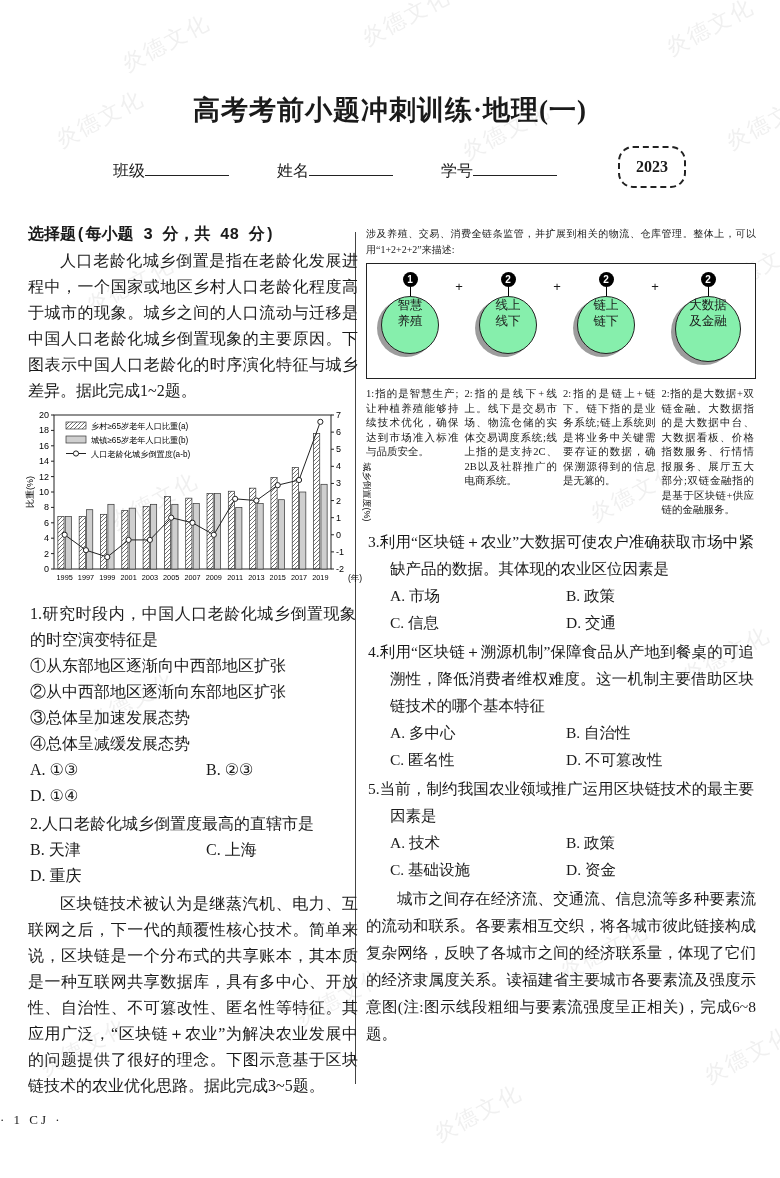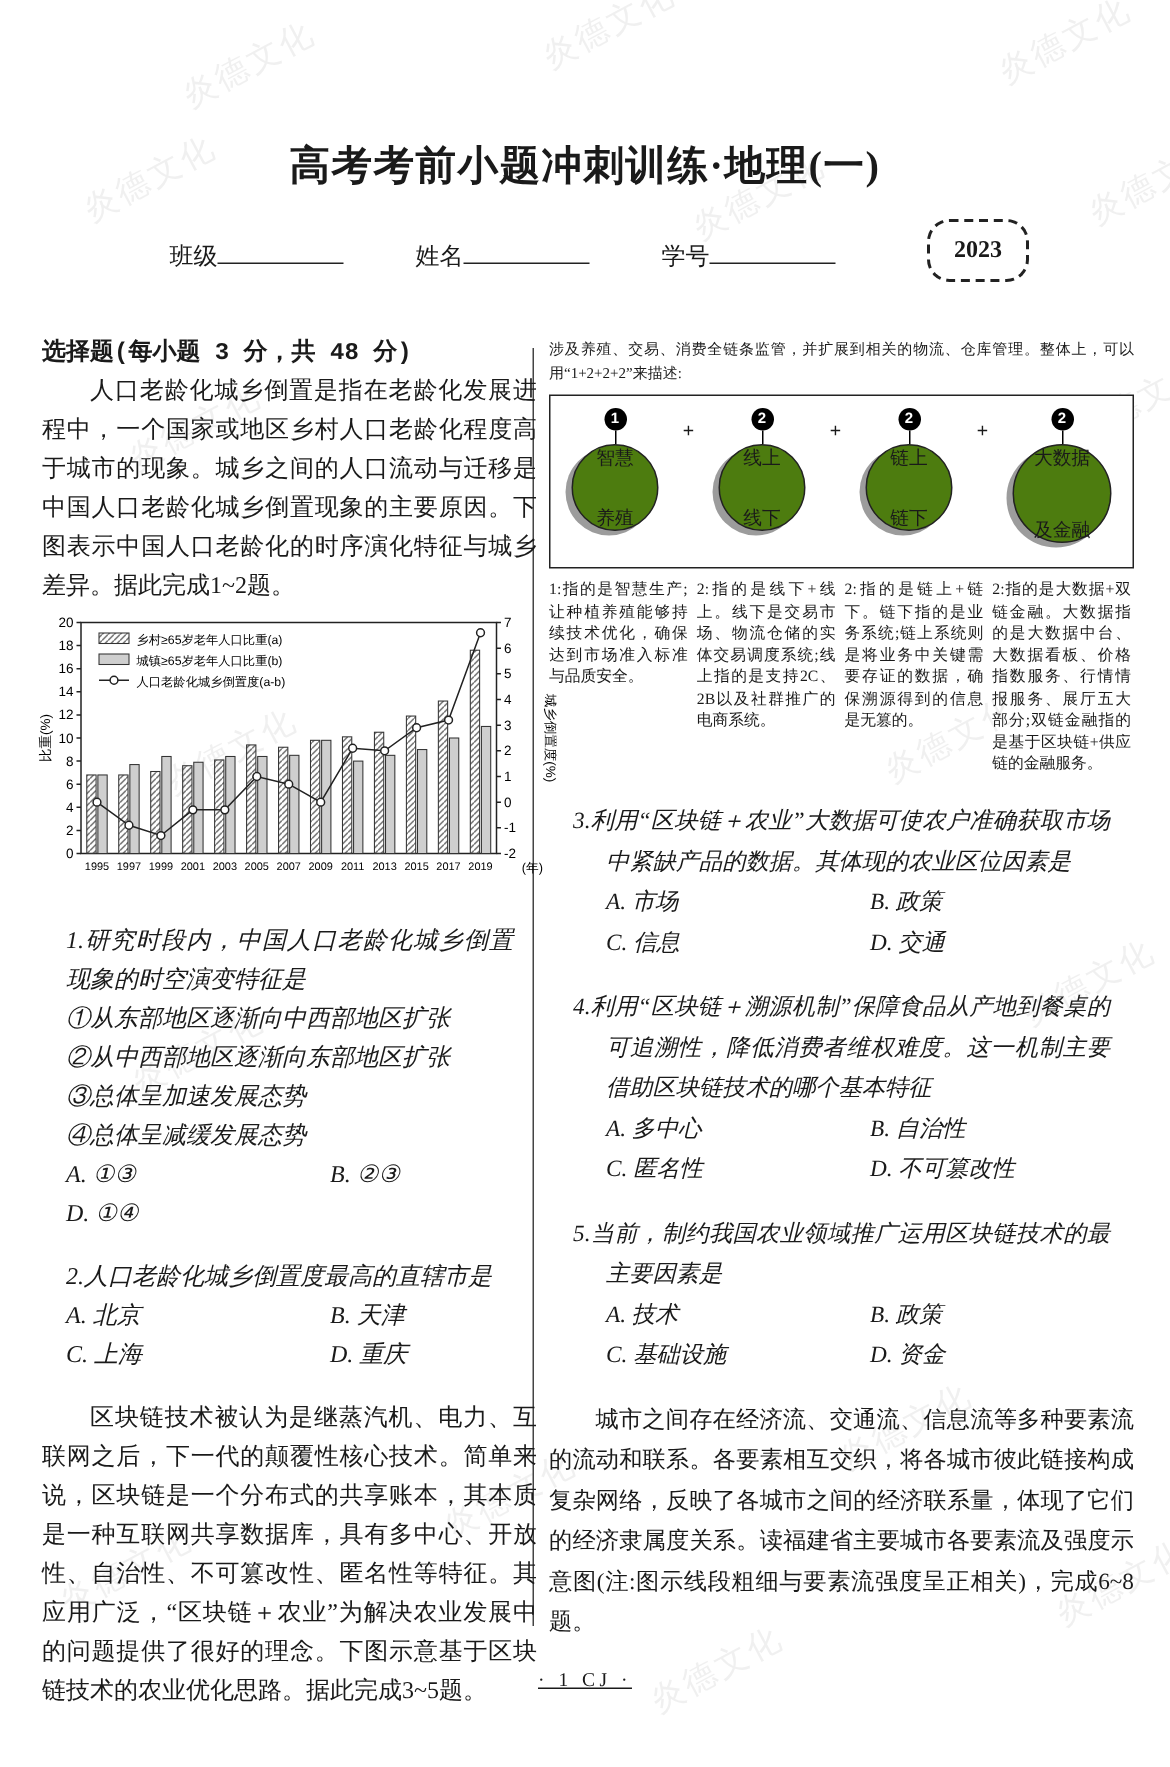--- a/index.html
+++ b/index.html
@@ -16,45 +16,45 @@
   .year-badge{position:absolute;top:146px;left:618px;width:64px;height:38px;
               border:2px dashed #222;border-radius:15px;text-align:center;
               line-height:38px;font-size:16px;font-weight:bold;}
   .divider{position:absolute;left:355px;top:232px;width:1px;height:852px;background:#444;}
   .col-left{position:absolute;left:28px;top:222px;width:330px;font-size:16px;
             line-height:26px;text-align:justify;}
   .col-right{position:absolute;left:366px;top:226px;width:390px;font-size:15.5px;
              line-height:27px;text-align:justify;}
   .sec-head{font-weight:bold;margin:0;font-family:Liberation Mono, monospace;}
   p.material{margin:0;text-indent:2em;}
-  .q{margin:16px;font-style:italic;}
+  .q{margin:2px;}
   .q p{margin:0;}
   .opts{display:grid;grid-template-columns:176px 1fr;}
   .col-right .opts{grid-template-columns:176px 1fr;}
   .hang{padding-left:22px;}
   .hang .stem{text-indent:-22px;}
   #chart{display:block;margin:3px 0 2px -4px;font-family:"Liberation Sans",sans-serif;}
   .diagram-intro{font-size:10px;line-height:16px;margin:0 0 5px 0;text-align:justify;font-style:normal;text-indent:0;}
   .diagram-box{border:1px solid #222;padding:8px 14px 16px 14px;display:flex;
                align-items:flex-start;justify-content:space-between;background:#fff;}
   .node{display:flex;flex-direction:column;align-items:center;}
   .badge{width:15px;height:15px;border-radius:50%;background:#000;color:#fff;
          font-size:10px;line-height:15px;text-align:center;font-weight:bold;
          font-family:"Liberation Sans",sans-serif;}
   .nstem{width:1px;height:9px;background:#000;}
-  .circle{width:56px;height:56px;background:#4d7c0f;border:1px solid #222;border-radius:50%;
-          display:flex;flex-direction:column;align-items:center;justify-content:space-between;
+  .circle{width:56px;height:56px;background:#86efac;border:1px solid #222;border-radius:50%;
+          display:flex;flex-direction:column;align-items:center;justify-content:flex-start;
           font-size:12.5px;line-height:16px;box-shadow:-4px 3px 0 #9c9c9c;}
   .circle.big{width:64px;height:64px;}
   .plus{font-size:13px;margin-top:1px;font-family:"Liberation Sans",sans-serif;}
   .notes{display:flex;gap:6px;margin:8px 2px 10px 0;font-size:10.5px;line-height:14.5px;
          text-align:justify;}
   .note{flex:1;}
-  .footer{position:absolute;top:1112px;left:0;width:100%;text-align:center;
-          font-size:13px;letter-spacing:3px;text-decoration:underline;}
+  .footer{position:absolute;top:1112px;left:0;width:100%;
+          font-size:13px;letter-spacing:3px;}
 </style>
 </head>
 <body>
 
 <div class="page">
 
   <div id="watermarks">
       <span class="wm" style="left: 118px; top: 28px;">炎德文化</span>
       <span class="wm" style="left: 358px; top: 2px;">炎德文化</span>
       <span class="wm" style="left: 662px; top: 12px;">炎德文化</span>
@@ -213,21 +213,20 @@
       <div class="opts">
         <span>A. ①③</span>
         <span>B. ②③</span>
         <span>D. ①④</span>
       </div>
     </div>
 
     <div class="q">
       <p class="stem"><span>2.</span><span>人口老龄化城乡倒置度最高的直辖市是</span></p>
       <div class="opts">
-        <span>A. 北京</span>
         <span>B. 天津</span>
         <span>C. 上海</span>
         <span>D. 重庆</span>
       </div>
     </div>
 
     <p class="material">区块链技术被认为是继蒸汽机、电力、互联网之后，下一代的颠覆性核心技术。简单来说，区块链是一个分布式的共享账本，其本质是一种互联网共享数据库，具有多中心、开放性、自治性、不可篡改性、匿名性等特征。其应用广泛，“区块链＋农业”为解决农业发展中的问题提供了很好的理念。下图示意基于区块链技术的农业优化思路。据此完成3~5题。</p>
   </main>
 
   <aside class="col-right">

